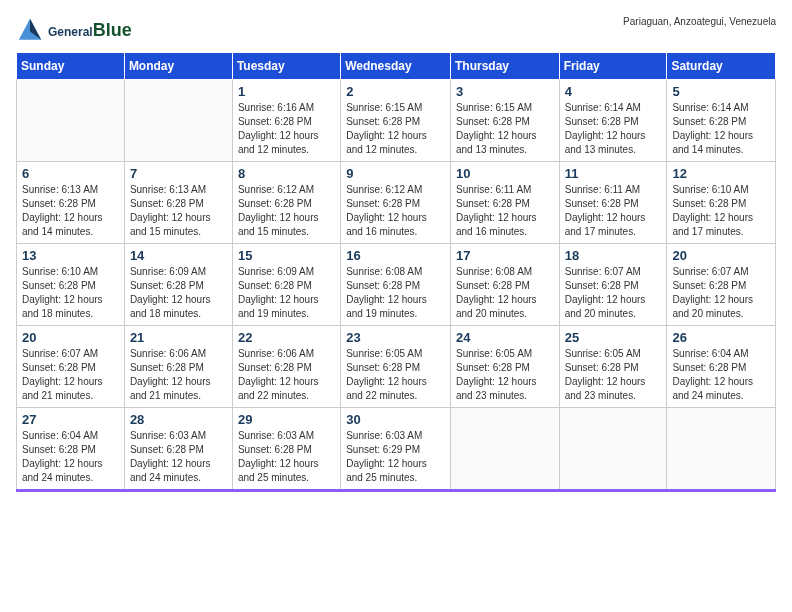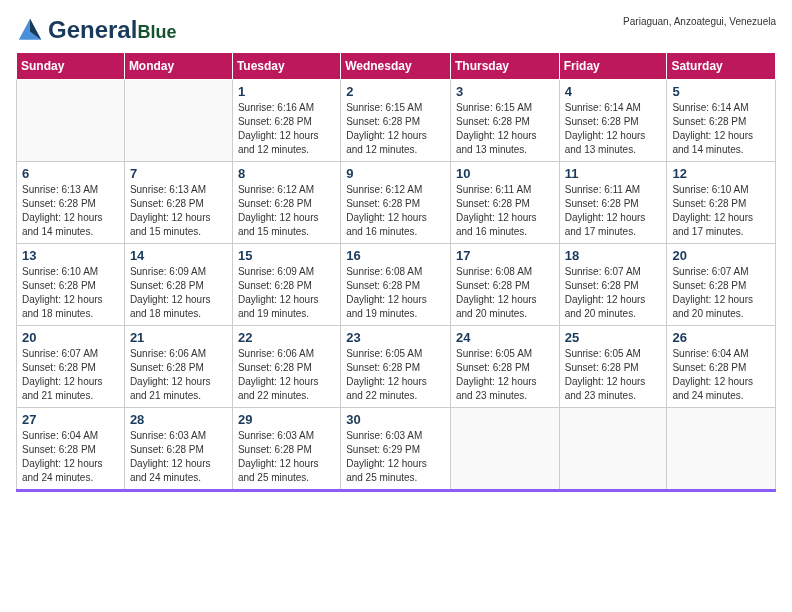--- a/index.html
+++ b/index.html
@@ -15,21 +15,21 @@
       justify-content: space-between;
       align-items: flex-start;
       margin-bottom: 8px;
     }
     .logo {
       display: flex;
       align-items: center;
       gap: 4px;
     }
     .logo-text-general {
-      font-size: 24px;
+      font-size: 12px;
       font-weight: bold;
       color: #1a3a5c;
     }
     .logo-text-blue {
       font-size: 18px;
       font-weight: bold;
       color: #14532d;
     }
     .logo-icon {
       width: 28px;
@@ -46,21 +46,21 @@
     .location-title {
       font-size: 10px;
       color: #333;
     }
     .calendar {
       width: 100%;
       border-collapse: collapse;
       font-size: 11px;
     }
     .calendar th {
-      background-color: #be185d;
+      background-color: #1d4ed8;
       color: #fff;
       padding: 6px 4px;
       text-align: left;
       font-size: 12px;
       font-weight: bold;
       border: 1px solid #fff;
     }
     .calendar td {
       border: 1px solid #ccc;
       vertical-align: top;

